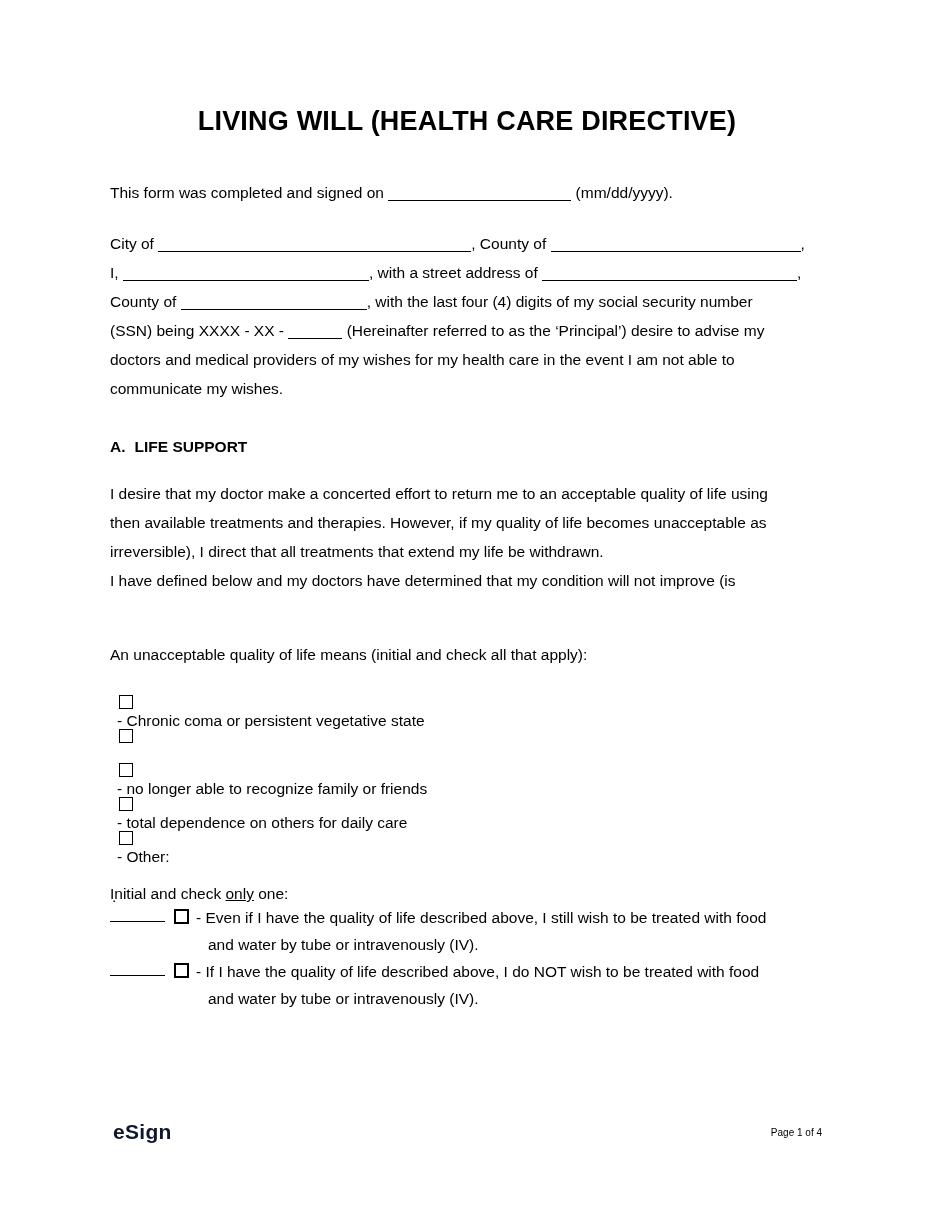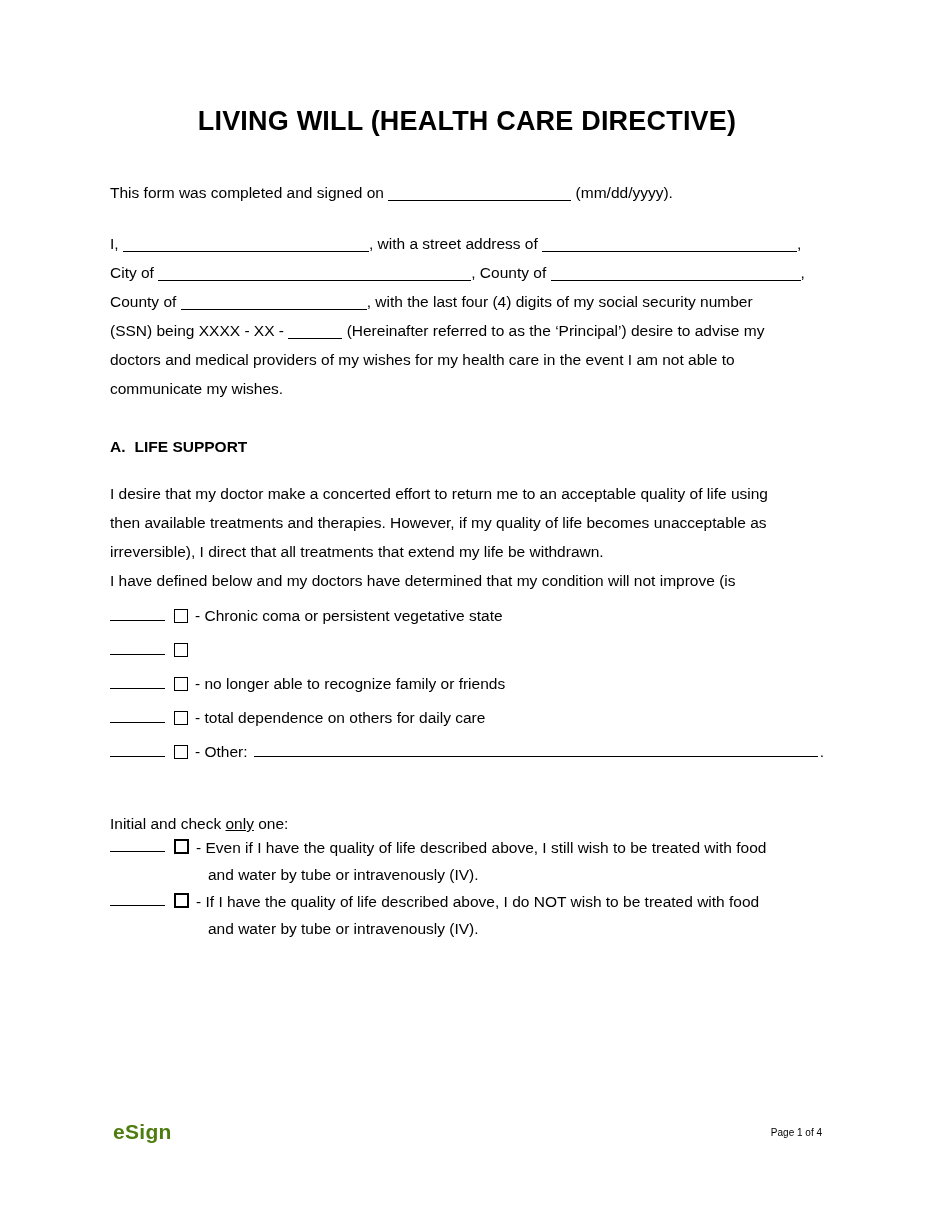--- a/index.html
+++ b/index.html
@@ -44,20 +44,21 @@
   }
   .section-heading .sec-label { margin-right: 9px; }
   .bodypara { margin-top: 23px; }
   .bodypara .pline { line-height: 29px; white-space: nowrap; }
   .qol-intro { margin-top: 50px; line-height: 20px; }
   .qol-list { margin-top: 9px; }
   .qrow {
     display: flex;
     align-items: flex-start;
     height: 34px;
+    flex-direction: column;
   }
   .qrow .blank { margin-top: 16px; }
   .cb {
     display: inline-block;
     box-sizing: border-box;
     width: 14px;
     height: 14px;
     border: 1.5px solid #000;
     background: #fff;
     flex: none;
@@ -83,52 +84,53 @@
     right: 112px;
     top: 1120px;
     display: flex;
     justify-content: space-between;
     align-items: center;
   }
   .brand {
     font-weight: bold;
     font-size: 21px;
     letter-spacing: 0.3px;
-    color: #4d7c0f;
+    color: #0f172a;
   }
   .page-num { font-size: 10px; }
 </style>
 </head>
 <body>
 
 <div class="page">
   <div class="content">
 
     <h1 class="doc-title">LIVING WILL (HEALTH CARE DIRECTIVE)</h1>
 
     <div class="intro-line"><span>This form was completed and signed on</span> <span class="blank" style="width:183px"></span> <span>(mm/dd/yyyy).</span></div>
 
     <div class="para">
+      <div class="pline"><span>City of</span> <span class="blank" style="width:313px"></span><span>, County of</span> <span class="blank" style="width:250px"></span><span>,</span></div>
       <div class="pline"><span>I,</span> <span class="blank" style="width:246px"></span><span>, with a street address of</span> <span class="blank" style="width:255px"></span><span>,</span></div>
-      <div class="pline"><span>City of</span> <span class="blank" style="width:313px"></span><span>, County of</span> <span class="blank" style="width:250px"></span><span>,</span></div>
       <div class="pline"><span>County of</span> <span class="blank" style="width:186px"></span><span>, with the last four (4) digits of my social security number</span></div>
       <div class="pline"><span>(SSN) being XXXX - XX -</span> <span class="blank" style="width:54px"></span> <span>(Hereinafter referred to as the ‘Principal’) desire to advise my</span></div>
       <div class="pline">doctors and medical providers of my wishes for my health care in the event I am not able to</div>
       <div class="pline">communicate my wishes.</div>
     </div>
 
     <div class="section-heading"><span class="sec-label">A.</span><span>LIFE SUPPORT</span></div>
 
     <div class="bodypara">
       <div class="pline">I desire that my doctor make a concerted effort to return me to an acceptable quality of life using</div>
       <div class="pline">then available treatments and therapies. However, if my quality of life becomes unacceptable as</div>
       <div class="pline">irreversible), I direct that all treatments that extend my life be withdrawn.</div>
       <div class="pline">I have defined below and my doctors have determined that my condition will not improve (is</div>
     </div>
 
+    <div class="qol-intro">An unacceptable quality of life means (initial and check all that apply):</div>
 
     <div class="qol-list">
       <div class="qrow">
         <span class="blank" style="width:55px"></span>
         <span class="cb"></span>
         <span class="qtext">- Chronic coma or persistent vegetative state</span>
       </div>
       <div class="qrow">
         <span class="blank" style="width:55px"></span>
         <span class="cb"></span>

